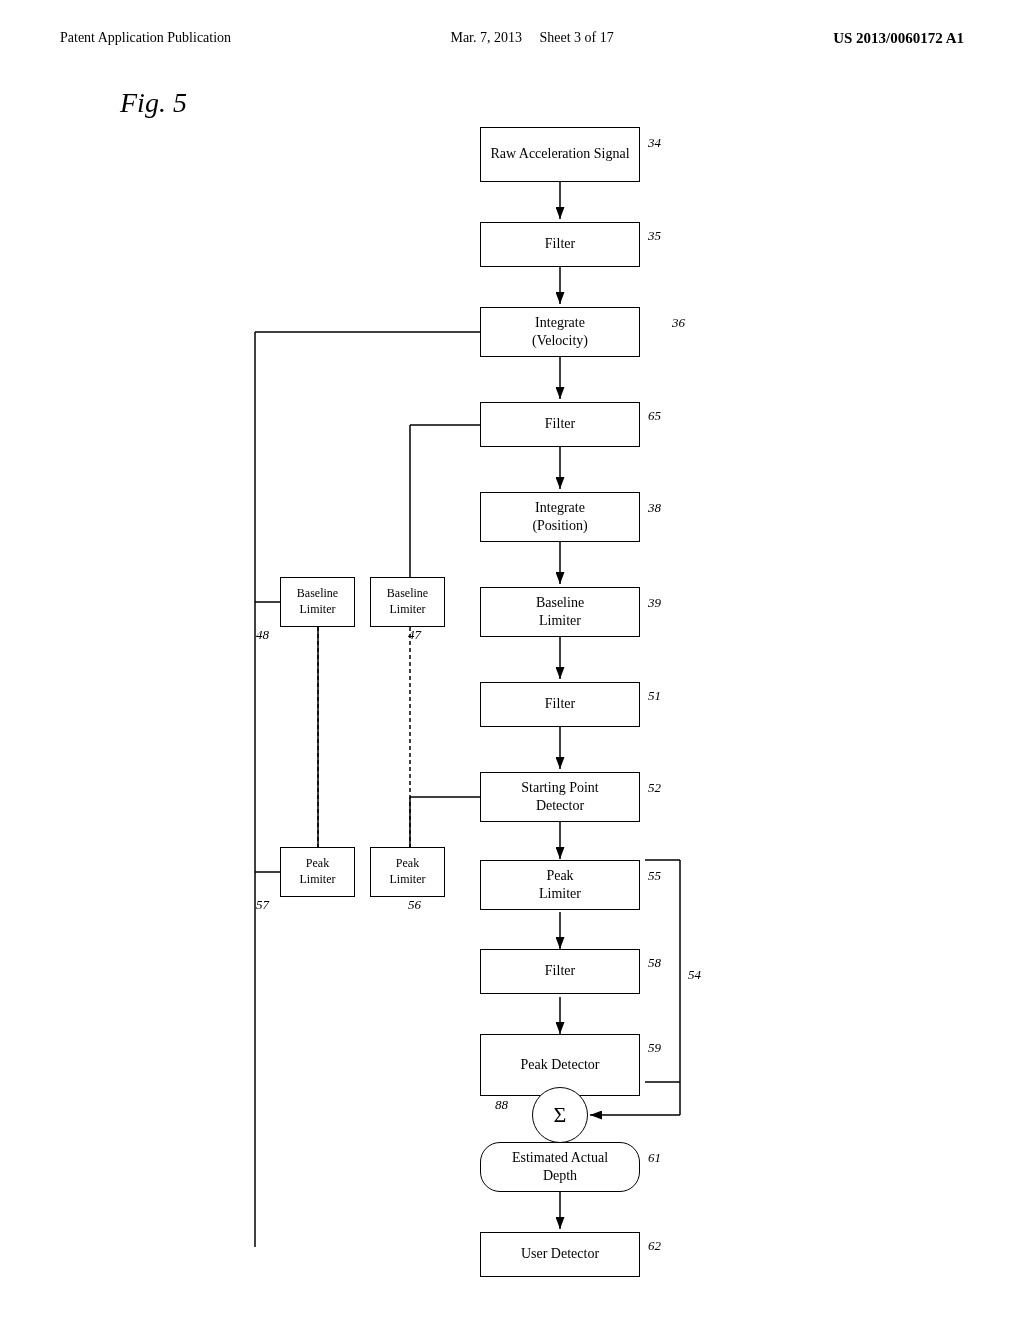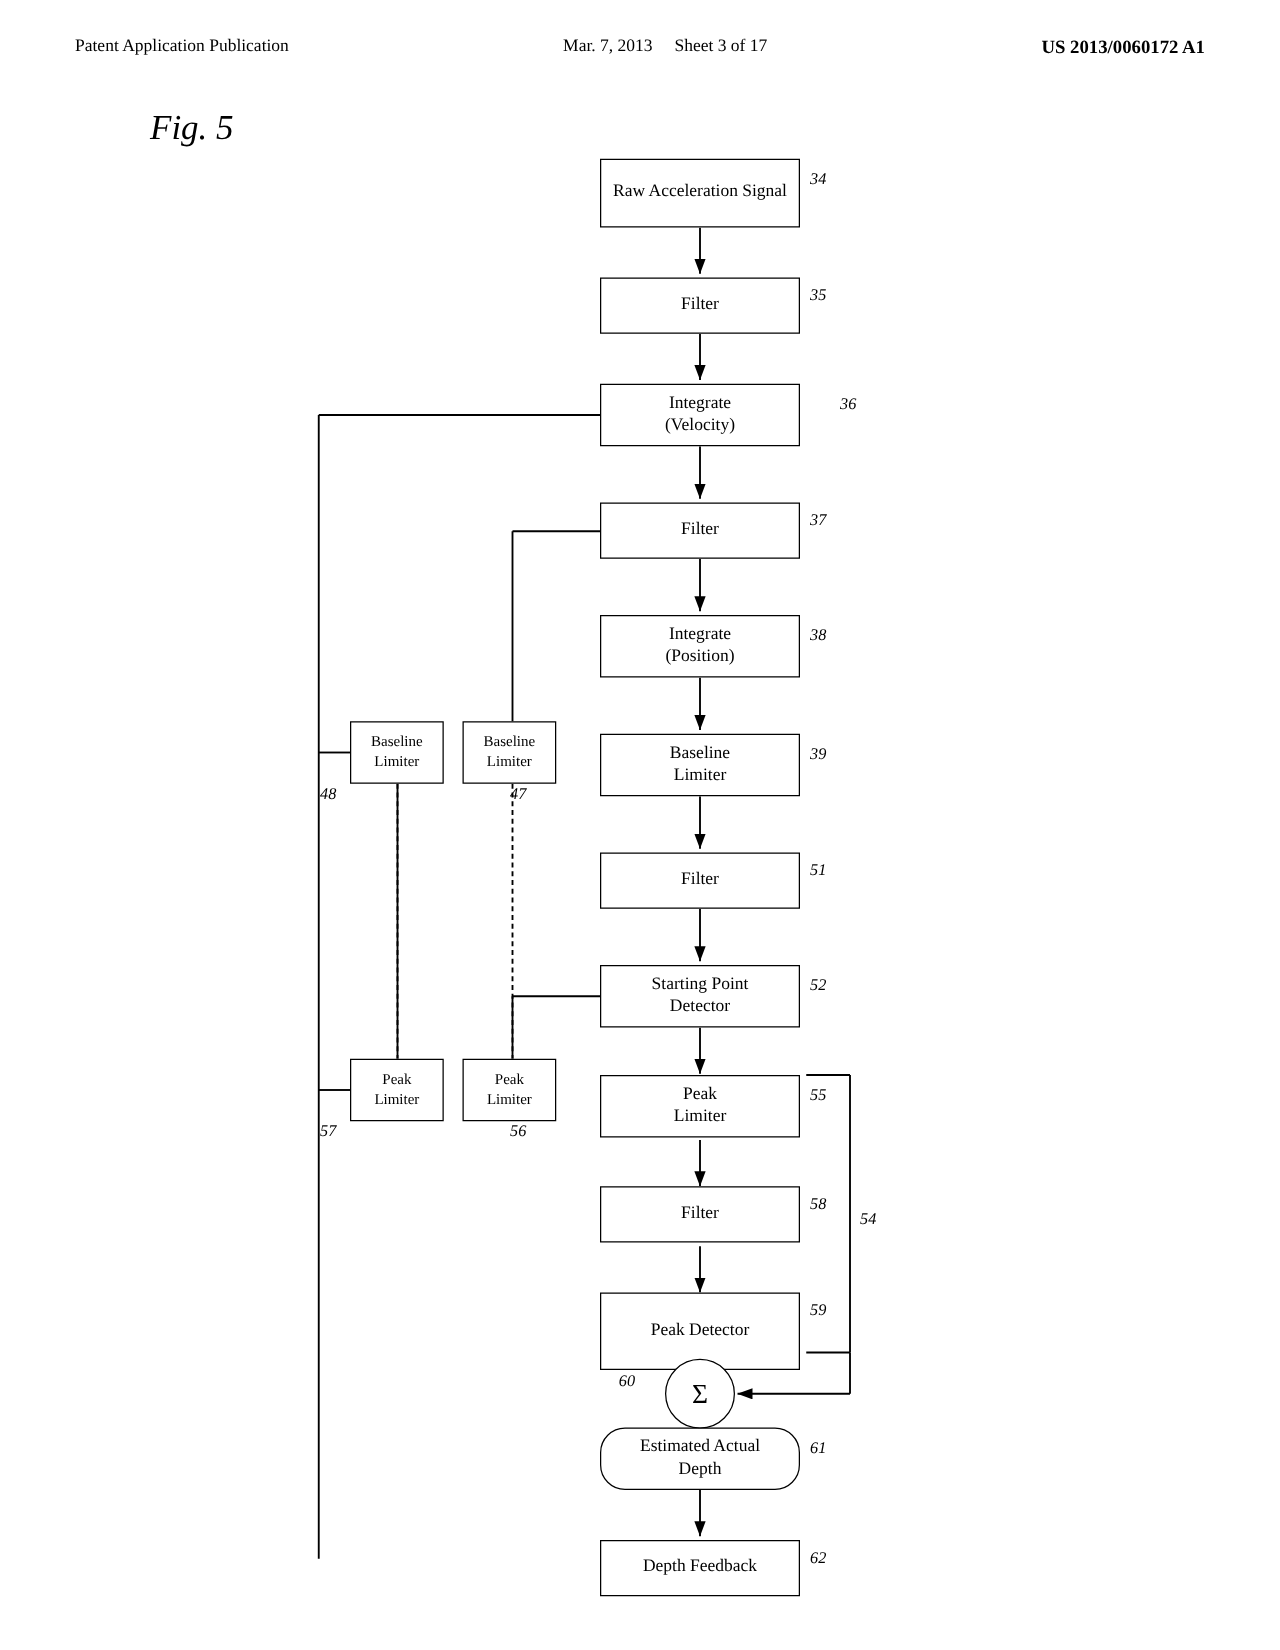--- a/index.html
+++ b/index.html
@@ -204,21 +204,21 @@
       <span style="text-align:center;">Integrate<br>(Velocity)</span>
     </div>
     <div class="ref-label" style="left:612px; top:248px;">
       <span>36</span>
     </div>
 
     <div class="box" style="left:420px; top:335px; width:160px; height:45px;">
       <span>Filter</span>
     </div>
     <div class="ref-label" style="left:588px; top:341px;">
-      <span>37</span>
+      <span>65</span>
     </div>
 
     <div class="box" style="left:420px; top:425px; width:160px; height:50px;">
       <span style="text-align:center;">Integrate<br>(Position)</span>
     </div>
     <div class="ref-label" style="left:588px; top:433px;">
       <span>38</span>
     </div>
 
     <div class="box" style="left:420px; top:520px; width:160px; height:50px;">
@@ -260,32 +260,32 @@
       <span>Peak Detector</span>
     </div>
     <div class="ref-label" style="left:588px; top:973px;">
       <span>59</span>
     </div>
 
     <div class="circle" style="left:472px; top:1020px; width:56px; height:56px;">
       <span>Σ</span>
     </div>
     <div class="ref-label" style="left:435px; top:1030px;">
-      <span>60</span>
+      <span>88</span>
     </div>
 
     <div class="box" style="left:420px; top:1075px; width:160px; height:50px;border-radius:20px;">
       <span style="text-align:center;">Estimated Actual<br>Depth</span>
     </div>
     <div class="ref-label" style="left:588px; top:1083px;">
       <span>61</span>
     </div>
 
     <div class="box" style="left:420px; top:1165px; width:160px; height:45px;">
-      <span>Depth Feedback</span>
+      <span>User Detector</span>
     </div>
     <div class="ref-label" style="left:588px; top:1171px;">
       <span>62</span>
     </div>
 
     <div class="box" style="left:310px; top:510px; width:75px; height:50px; font-size:12px;">
       <span style="text-align:center;">Baseline<br>Limiter</span>
     </div>
     <div class="ref-label" style="left:348px; top:560px;">
       <span>47</span>

